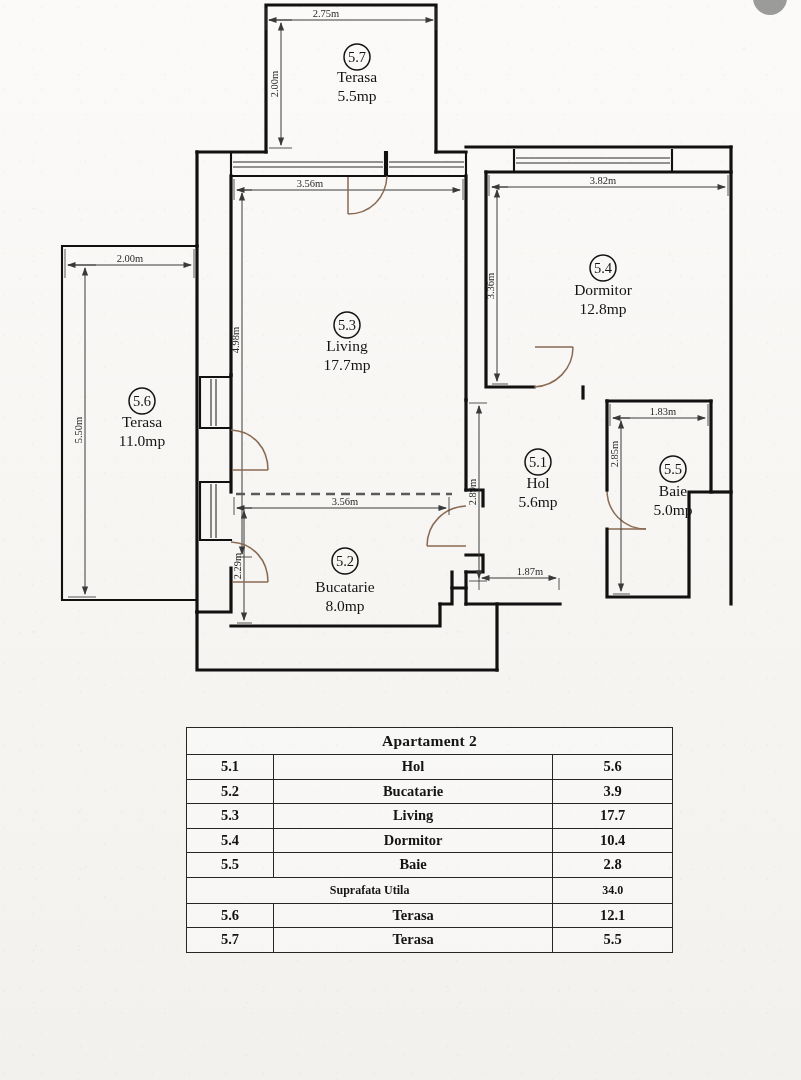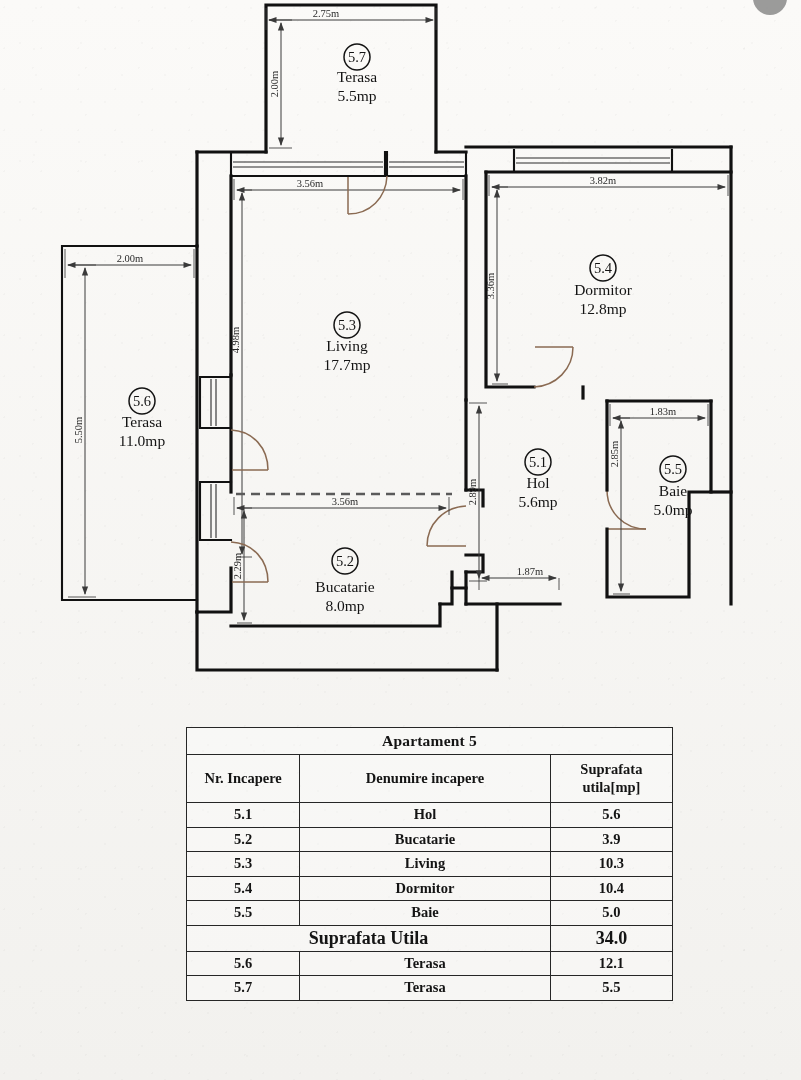--- a/index.html
+++ b/index.html
@@ -42,21 +42,21 @@
     color:#141414;
     padding:0;
   }
   .t-title{
     font-weight:bold;font-size:15.5px;height:26px;letter-spacing:.2px;
   }
   .t-head{
     font-weight:bold;font-size:14.5px;height:47px;line-height:1.2;
   }
   .t-row td{font-weight:bold;font-size:14.5px;height:23.5px;}
-  .t-sum td{font-weight:bold;font-size:18px;height:25px;}
+  .t-sum td{font-weight:bold;font-size:12px;height:25px;}
   .col-nr{width:113px;}
   .col-name{width:252px;}
   .col-area{width:122px;}
 
   
   #corner-blob{
     position:absolute;
     left:753px;top:-19px;
     width:34px;height:34px;
     border-radius:50%;
@@ -313,55 +313,47 @@
     <line class="arc" x1="268" y1="470" x2="232" y2="470"></line>
     <path class="arc" d="M231,542 C253,543 268,560 268,582"></path>
     <line class="arc" x1="268" y1="582" x2="232" y2="582"></line>
   </g>
 
 </svg>
 
 <table id="area-table">
   <tbody>
     <tr>
-      <td class="t-title" colspan="3">Apartament 5</td>
-    </tr>
-    <tr>
-      <td class="t-head col-nr">Nr. Incapere</td>
-      <td class="t-head col-name">Denumire incapere</td>
-      <td class="t-head col-area">
-        <div>Suprafata</div>
-        <div>utila[mp]</div>
-      </td>
+      <td class="t-title" colspan="3">Apartament 2</td>
     </tr>
 
     <tr class="t-row">
       <td>5.1</td>
       <td>Hol</td>
       <td>5.6</td>
     </tr>
     <tr class="t-row">
       <td>5.2</td>
       <td>Bucatarie</td>
       <td>3.9</td>
     </tr>
     <tr class="t-row">
       <td>5.3</td>
       <td>Living</td>
-      <td>10.3</td>
+      <td>17.7</td>
     </tr>
     <tr class="t-row">
       <td>5.4</td>
       <td>Dormitor</td>
       <td>10.4</td>
     </tr>
     <tr class="t-row">
       <td>5.5</td>
       <td>Baie</td>
-      <td>5.0</td>
+      <td>2.8</td>
     </tr>
 
     <tr class="t-sum">
       <td colspan="2">Suprafata Utila</td>
       <td>34.0</td>
     </tr>
 
     <tr class="t-row">
       <td>5.6</td>
       <td>Terasa</td>

